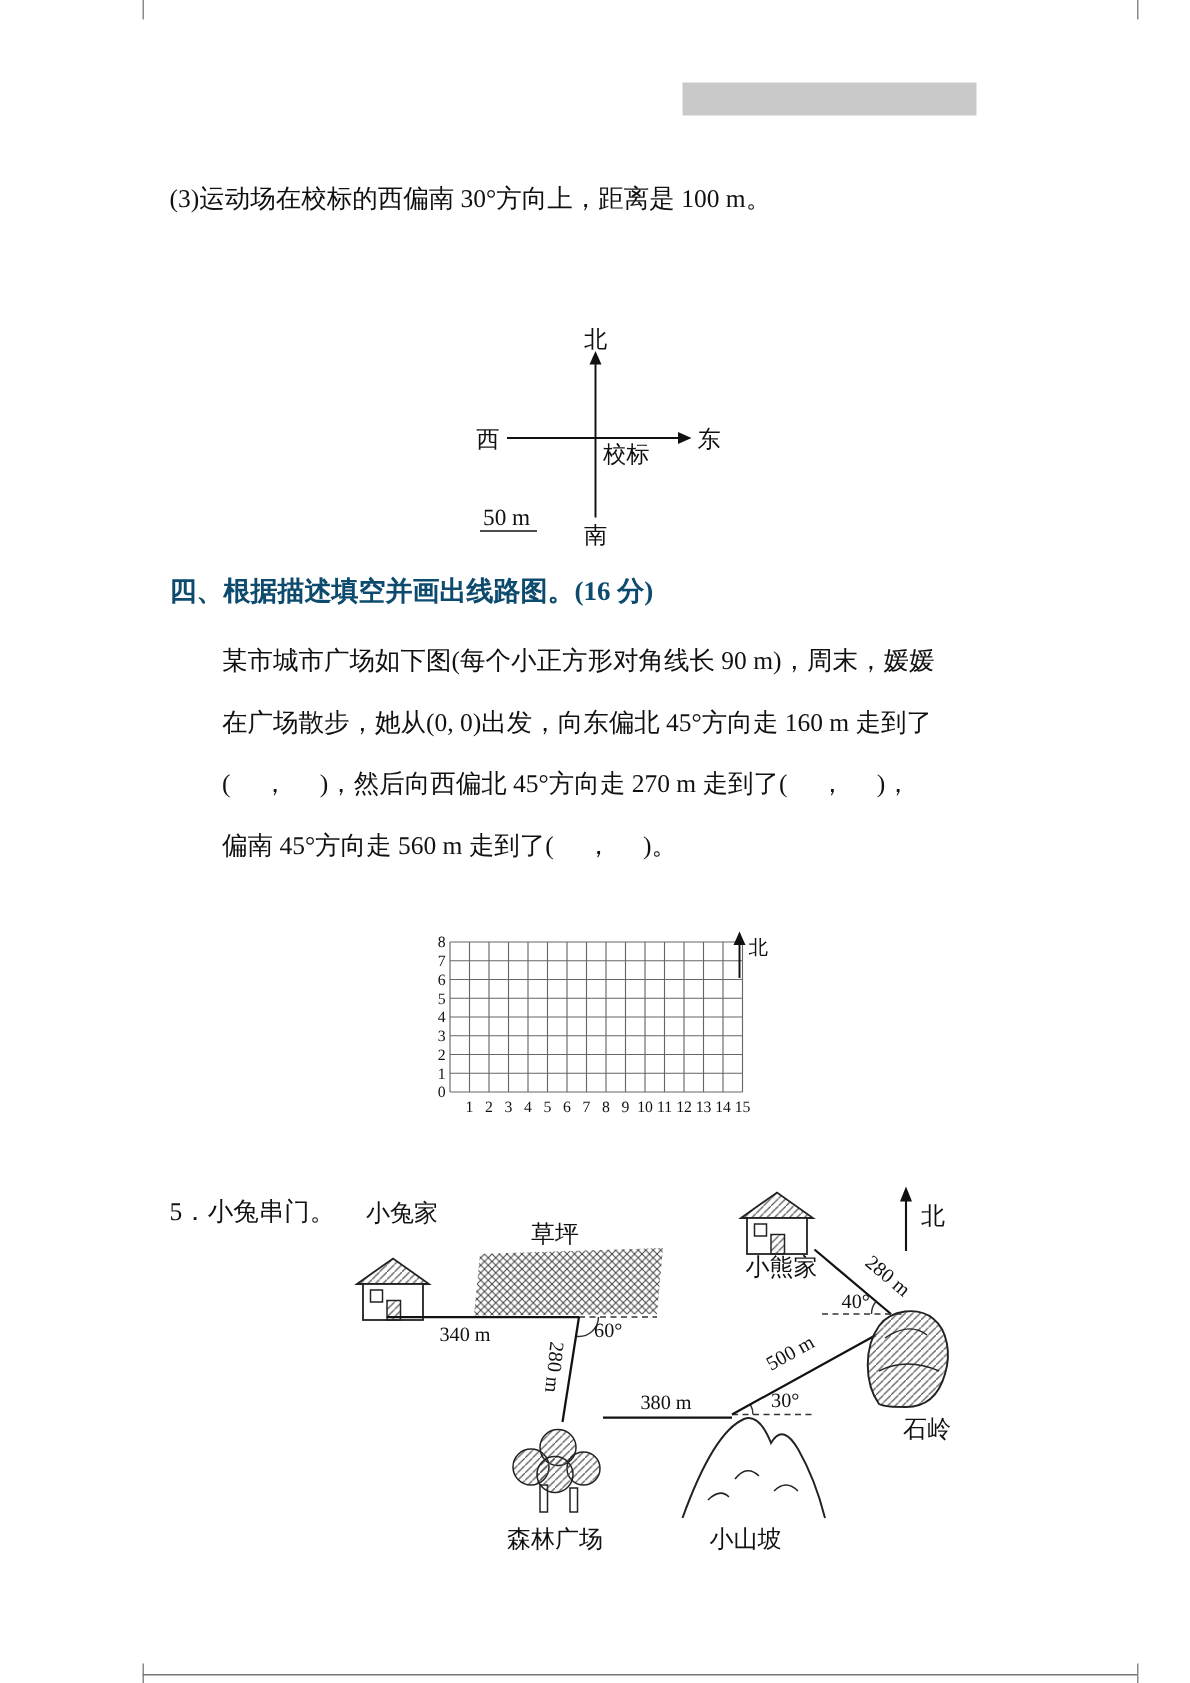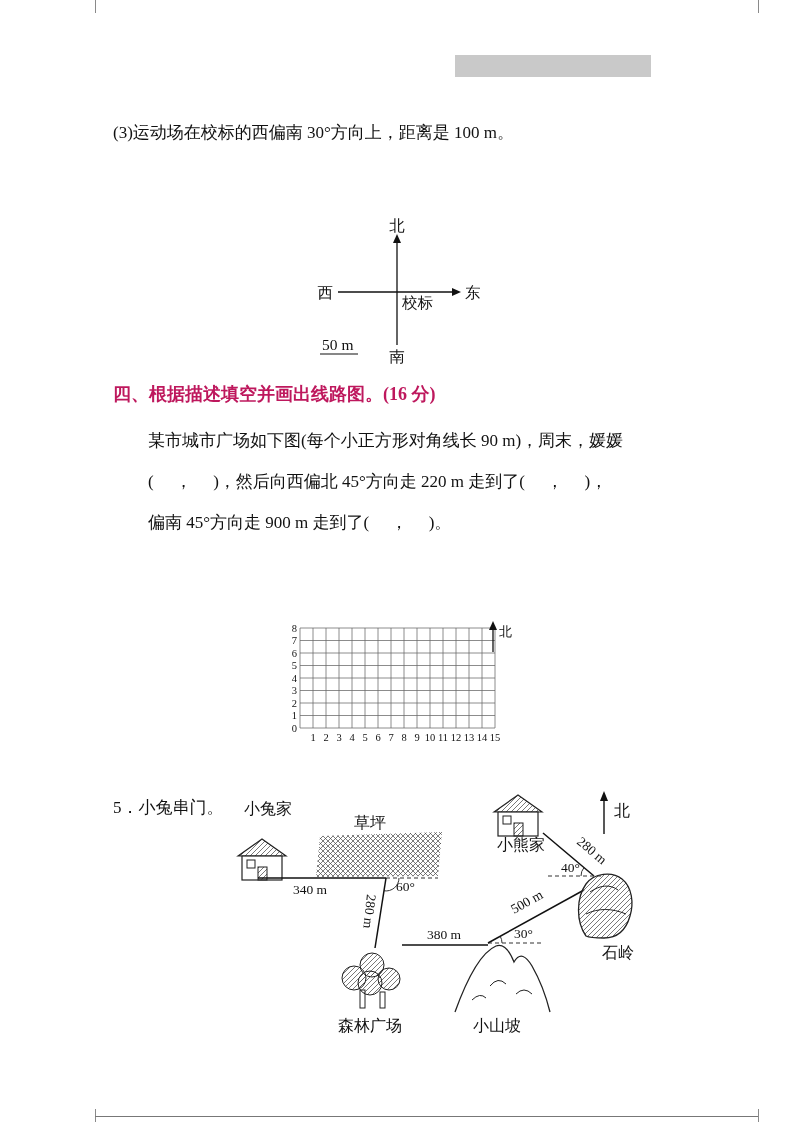--- a/index.html
+++ b/index.html
@@ -6,21 +6,21 @@
   html,body { width:793px; height:1122px; }
   body {
     position:relative;
     background:#ffffff;
     color:#111;
     font-family:"Liberation Serif","DejaVu Serif",serif;
     overflow:hidden;
   }
   .abs { position:absolute; }
   .tl { position:absolute; font-size:17px; white-space:pre; }
-  .heading { font-weight:bold; font-size:18px; color:#be185d; }
+  .heading { font-weight:bold; font-size:18px; color:#0c4a6e; }
   .para { position:absolute; }
   .para p { font-size:17px; line-height:41px; white-space:pre; }
   .gray-box { position:absolute; left:455px; top:55px; width:196px; height:22px; background:#c9c9c9; }
   .tick { position:absolute; background:#8a8a8a; width:1px; height:13px; }
   .tick-tl { left:95px; top:0; }
   .tick-tr { left:758px; top:0; }
   .tick-bl { left:95px; top:1109px; }
   .tick-br { left:758px; top:1109px; }
   .bottom-rule { position:absolute; left:95px; top:1116px; width:663px; height:1px; background:#777; }
   svg text { font-family:"Liberation Serif","DejaVu Serif",serif; fill:#111; }
@@ -59,22 +59,23 @@
     <text class="cmp" x="165" y="85">东</text>
     <text class="cmp" x="102" y="95">校标</text>
     <text class="cmp" x="22" y="137">50 m</text>
     <line x1="20" y1="141" x2="58" y2="141" stroke="#111" stroke-width="1.1"></line>
   </svg>
 
   <p class="tl heading" style="left:113px;top:382px">四、根据描述填空并画出线路图。(16 分)</p>
 
   <div class="para" style="left:148px;top:420px">
     <p>某市城市广场如下图(每个小正方形对角线长 90 m)，周末，媛媛</p>
-    <p>(     ，     )，然后向西偏北 45°方向走 220 m 走到了(     ，     )，</p>
-    <p>偏南 45°方向走 900 m 走到了(     ，     )。</p>
+    <p>在广场散步，她从(0, 0)出发，向东偏北 45°方向走 160 m 走到了</p>
+    <p>(     ，     )，然后向西偏北 45°方向走 270 m 走到了(     ，     )，</p>
+    <p>偏南 45°方向走 560 m 走到了(     ，     )。</p>
   </div>
 
   <svg class="abs" style="left:286px;top:618px" width="250" height="132">
     <path fill="none" stroke="#666" stroke-width="0.75" d="M14 10V110M27 10V110M40 10V110M53 10V110M66 10V110M79 10V110M92 10V110M105 10V110M118 10V110M131 10V110M144 10V110M157 10V110M170 10V110M183 10V110M196 10V110M209 10V110M14 10H209M14 22.5H209M14 35H209M14 47.5H209M14 60H209M14 72.5H209M14 85H209M14 97.5H209M14 110H209"></path>
     <g font-size="10.5">
         <text x="11" y="13.5" text-anchor="end">8</text>
         <text x="11" y="26" text-anchor="end">7</text>
         <text x="11" y="38.5" text-anchor="end">6</text>
         <text x="11" y="51" text-anchor="end">5</text>
         <text x="11" y="63.5" text-anchor="end">4</text>

